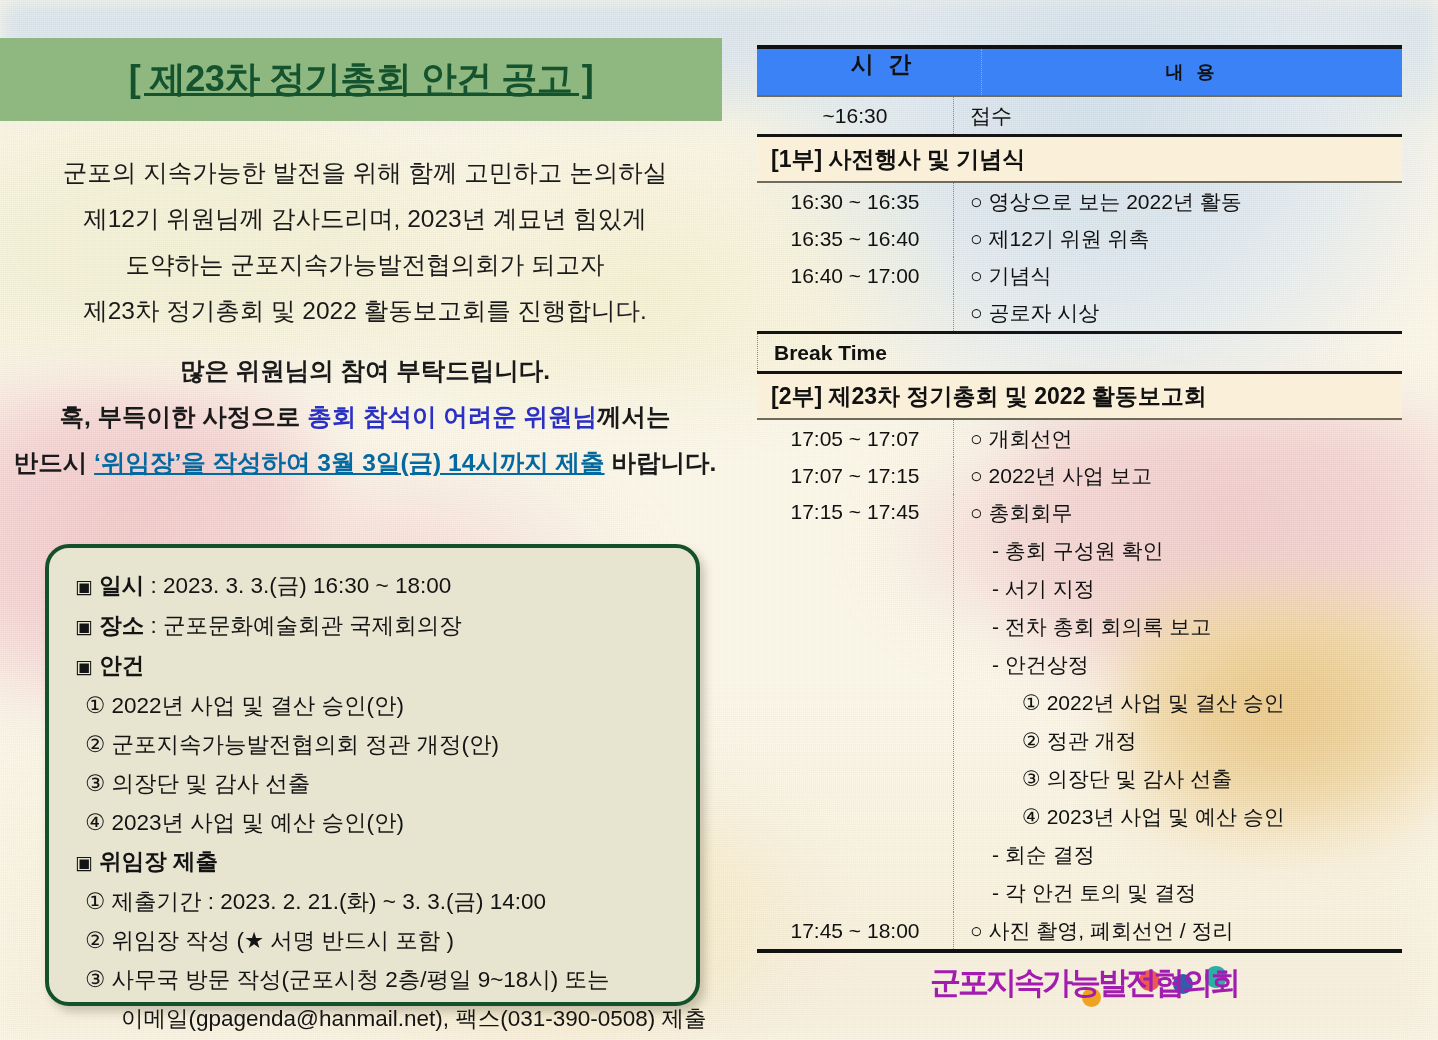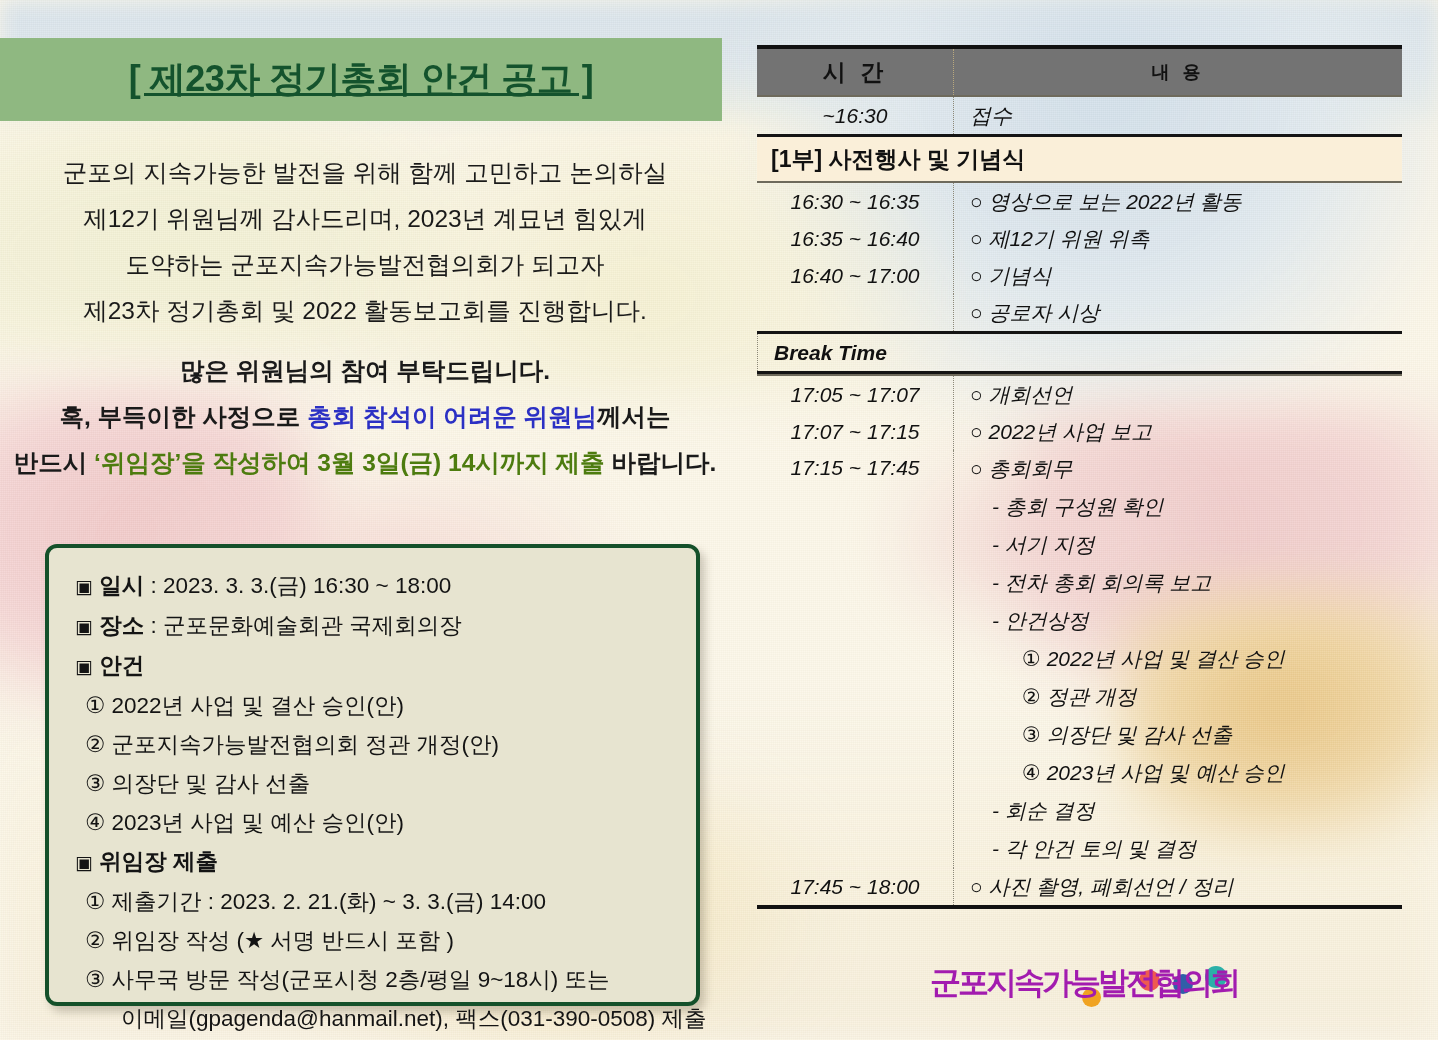--- a/index.html
+++ b/index.html
@@ -86,53 +86,53 @@
 
   
   #intro { position:absolute; left:0; top:150px; width:730px; }
   .para { text-align:center; }
   .line {
     font-size: 24.5px; color:#1a1a1a; line-height:46px; white-space:nowrap;
     font-weight: 500;
   }
   .line.b { font-weight: 700; }
   .hl-blue { color:#2b30c4; font-weight:700; }
-  .hl-blue-u { color:#4d7c0f; font-weight:700; text-underline-offset:2px; }
+  .hl-blue-u { color:#0369a1; font-weight:700; text-decoration:underline; text-underline-offset:2px; }
   #para2 { margin-top: 14px; }
 
   
   #info-box {
     position:absolute; left:45px; top:544px; width:655px; height:462px;
     background:#e7e4d0;
     border:4px solid #14502a;
-    border-radius: 12px;
+    border-radius: 24px;
     box-shadow: 5px 6px 9px rgba(90,80,60,0.28);
     box-sizing:border-box;
     padding: 18px 26px 0 26px;
   }
   .ib-line { font-size: 22.5px; line-height: 39px; color:#141414; white-space:nowrap; }
   .ib-head { font-weight:700; }
   .ib-sq { font-size:19px; letter-spacing:0; }
   .ib-sub { padding-left: 10px; }
   .ib-sub2 { padding-left: 46px; }
 
   
   #schedule {
     position:absolute; left:757px; top:45px; width:645px;
     font-size: 21px; color:#111;
   }
   .rule-thick { height:4px; background:#111; }
   .rule-thin  { height:2px; background:#6e6a5c; }
   .rule-med   { height:3px; background:#141414; }
 
-  .hdr { display:flex; background:#737373; height:46px; align-items:center; }
+  .hdr { display:flex; background:#3b82f6; height:46px; align-items:flex-start;padding-left:28px; }
   .hdr .c1 { width:196px; text-align:center; font-weight:700; font-size:23px; letter-spacing:4px; }
   .hdr .c2 { flex:1; text-align:center; font-weight:700; font-size:18px; letter-spacing:4px; border-left:1px dotted #b9a87d; height:100%; display:flex; align-items:center; justify-content:center;}
 
-  .row { display:flex; min-height:37px; align-items:stretch;font-style:italic; }
+  .row { display:flex; min-height:37px; align-items:stretch; }
   .row .c1 { width:196px; display:flex; align-items:center; justify-content:center; font-size:21px; white-space:nowrap;}
   .row .c2 { flex:1; border-left:1px dotted #8c8878; display:flex; align-items:center; padding-left:16px; font-size:21px; white-space:nowrap;}
   .row .c2.bold { font-weight:700; }
   .row.tall .c1 { align-items:flex-start; padding-top:6px; }
 
   .secrow {
     background:#faefd9; height:44px; display:flex; align-items:center;
     padding-left:14px; font-weight:700; font-size:23px; white-space:nowrap;
   }
   .sub-c2 { flex:1; border-left:1px dotted #8c8878; padding-left:16px; }
@@ -256,20 +256,21 @@
     <div class="c1"></div>
     <div class="c2">○ 공로자 시상</div>
   </div>
 
   <div class="rule-med"></div>
   <div class="row">
     <div class="c2 bold">Break Time</div>
   </div>
   <div class="rule-med"></div>
 
+  <div class="secrow">[2부] 제23차 정기총회 및 2022 활동보고회</div>
   <div class="rule-thin"></div>
 
   <div class="row">
     <div class="c1">17:05 ~ 17:07</div>
     <div class="c2">○ 개회선언</div>
   </div>
   <div class="row">
     <div class="c1">17:07 ~ 17:15</div>
     <div class="c2">○ 2022년 사업 보고</div>
   </div>

